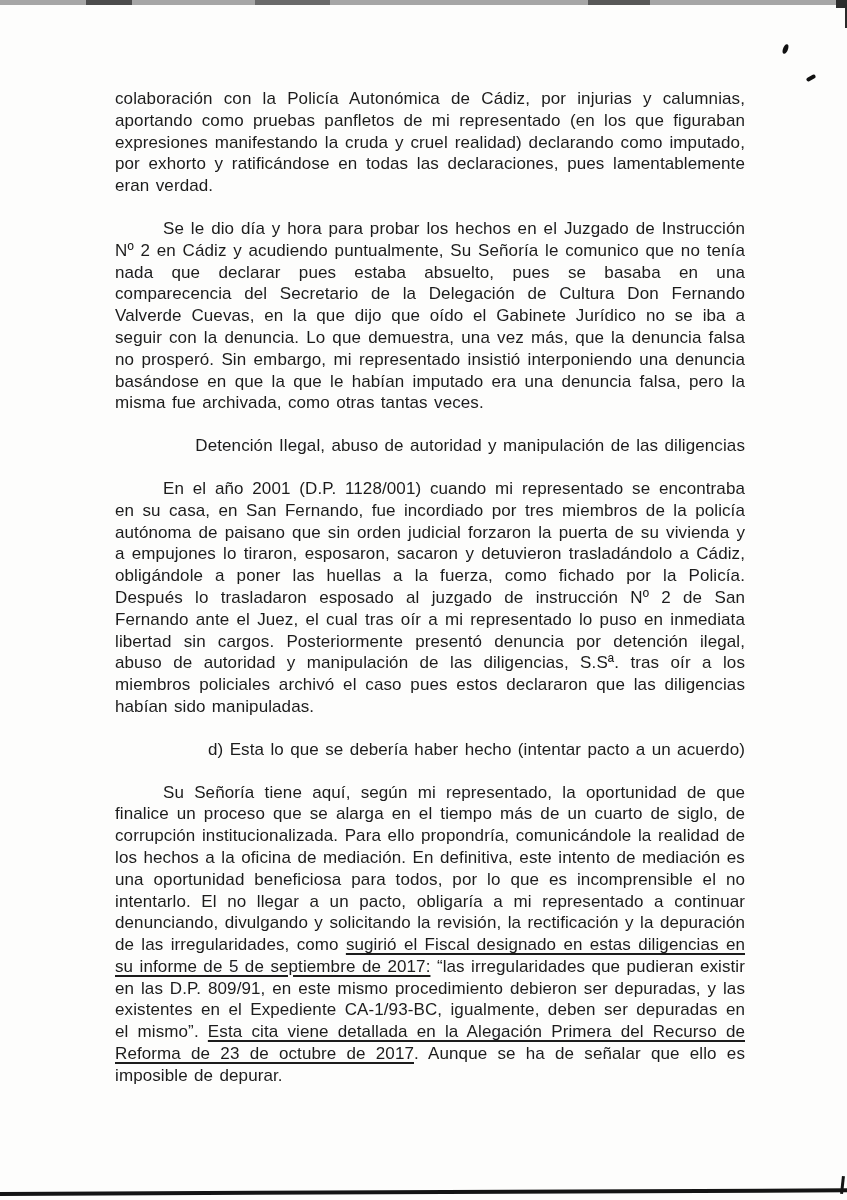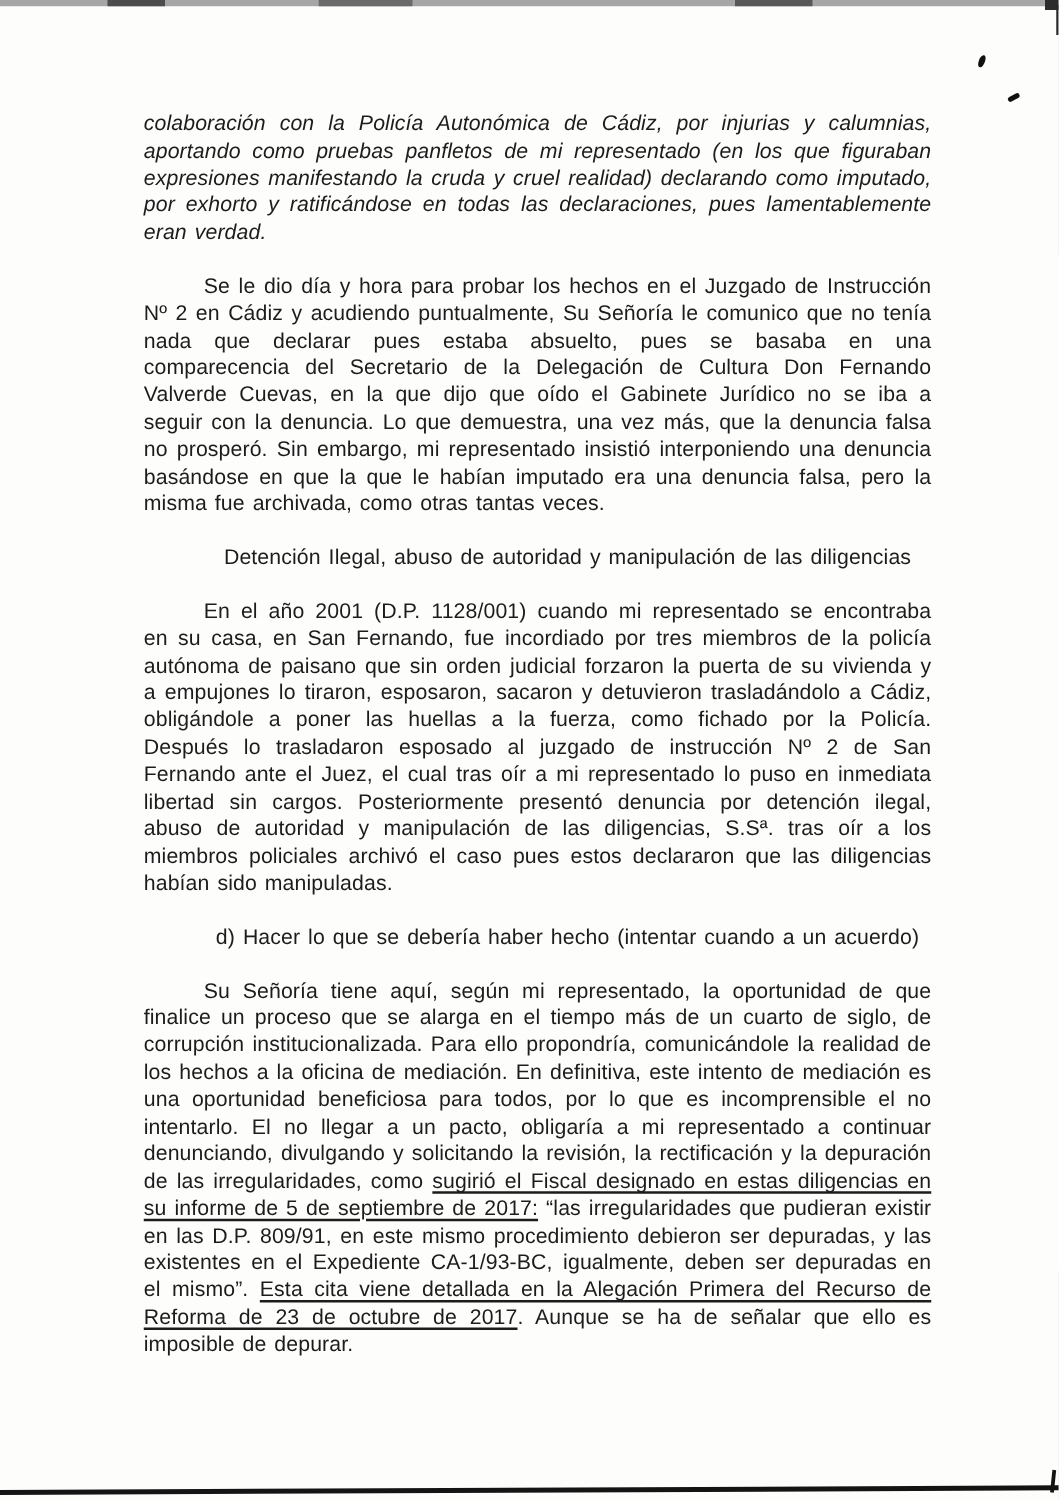--- a/index.html
+++ b/index.html
@@ -82,22 +82,22 @@
   }
   .para {
     margin: 0 0 21px 0;
     font-size: 17px;
     line-height: 21.8px;
     text-align: justify;
     text-indent: 48px;
     letter-spacing: 0.1px;
     word-spacing: 1.5px;
   }
-  .para.no-indent { text-indent: 0; font-style: italic; }
-  .para.single-line { text-align: center; }
+  .para.no-indent { text-indent: 0; }
+  .para.single-line { text-align: right; }
   .para.space-above { margin-top: 6px; }
   .para span.bold { font-weight: normal; }
   .para span.italic { }
   .para span.underline {
     text-decoration: underline;
     text-decoration-thickness: 1.5px;
     text-underline-offset: 3px;
   }
   .para.closing { font-weight: bold; }
 </style>
@@ -116,17 +116,17 @@
   <div class="scan-mark-comma"></div>
   <div class="scan-mark-tick"></div>
   <div class="scan-bottom-line"></div>
   <div class="scan-bottom-tick"></div>
 
   <div class="content">
       <p class="para no-indent"><span>colaboración con la Policía Autonómica de Cádiz, por injurias y calumnias, aportando como pruebas panfletos de mi representado (en los que figuraban expresiones manifestando la cruda y cruel realidad) declarando como imputado, por exhorto y ratificándose en todas las declaraciones, pues lamentablemente eran verdad.</span></p>
       <p class="para"><span>Se le dio día y hora para probar los hechos en el Juzgado de Instrucción Nº 2 en Cádiz y acudiendo puntualmente, Su Señoría le comunico que no tenía nada que declarar pues estaba absuelto, pues se basaba en una comparecencia del Secretario de la Delegación de Cultura Don Fernando Valverde Cuevas, en la que dijo que oído el Gabinete Jurídico no se iba a seguir con la denuncia. Lo que demuestra, una vez más, que la denuncia falsa no prosperó. Sin embargo, mi representado insistió interponiendo una denuncia basándose en que la que le habían imputado era una denuncia falsa, pero la misma fue archivada, como otras tantas veces.</span></p>
       <p class="para single-line space-above"><span>Detención Ilegal, abuso de autoridad y manipulación de las diligencias</span></p>
       <p class="para"><span>En el año 2001 (D.P. 1128/001) cuando mi representado se encontraba en su casa, en San Fernando, fue incordiado por tres miembros de la policía autónoma de paisano que sin orden judicial forzaron la puerta de su vivienda y a empujones lo tiraron, esposaron, sacaron y detuvieron trasladándolo a Cádiz, obligándole a poner las huellas a la fuerza, como fichado por la Policía. Después lo trasladaron esposado al juzgado de instrucción Nº 2 de San Fernando ante el Juez, el cual tras oír a mi representado lo puso en inmediata libertad sin cargos. Posteriormente presentó denuncia por detención ilegal, abuso de autoridad y manipulación de las diligencias, S.Sª. tras oír a los miembros policiales archivó el caso pues estos declararon que las diligencias habían sido manipuladas.</span></p>
-      <p class="para single-line space-above"><span>d) Hacer </span><span class="bold">lo que se debería haber hecho</span><span> (intentar cuando a un acuerdo)</span></p>
+      <p class="para single-line space-above"><span>d) Esta </span><span class="bold">lo que se debería haber hecho</span><span> (intentar pacto a un acuerdo)</span></p>
       <p class="para space-above"><span>Su Señoría tiene aquí, según mi representado, la oportunidad de que finalice un proceso que se alarga en el tiempo más de un cuarto de siglo, de corrupción institucionalizada. Para ello propondría, comunicándole la realidad de los hechos a </span><span class="bold">la oficina de mediación</span><span>. En definitiva, este intento de mediación es una oportunidad beneficiosa para todos, por lo que es incomprensible el no intentarlo</span><span class="bold">. El no llegar a un pacto, obligaría a mi representado a continuar denunciando</span><span>, divulgando y solicitando la revisión, la rectificación y la depuración de las irregularidades, como </span><span class="underline">sugirió el Fiscal designado en estas diligencias en su informe de 5 de septiembre de 2017:</span><span> </span><span class="italic">“las irregularidades que pudieran existir en las D.P. 809/91, en este mismo procedimiento debieron ser depuradas, y las existentes en el Expediente CA-1/93-BC, igualmente, deben ser depuradas en el mismo”</span><span>. </span><span class="underline">Esta cita viene detallada en la Alegación Primera del Recurso de Reforma de 23 de octubre de 2017</span><span>. Aunque se ha de señalar que ello es imposible de depurar.</span></p>
     </div>
 
 </div>
 
 </body></html>

